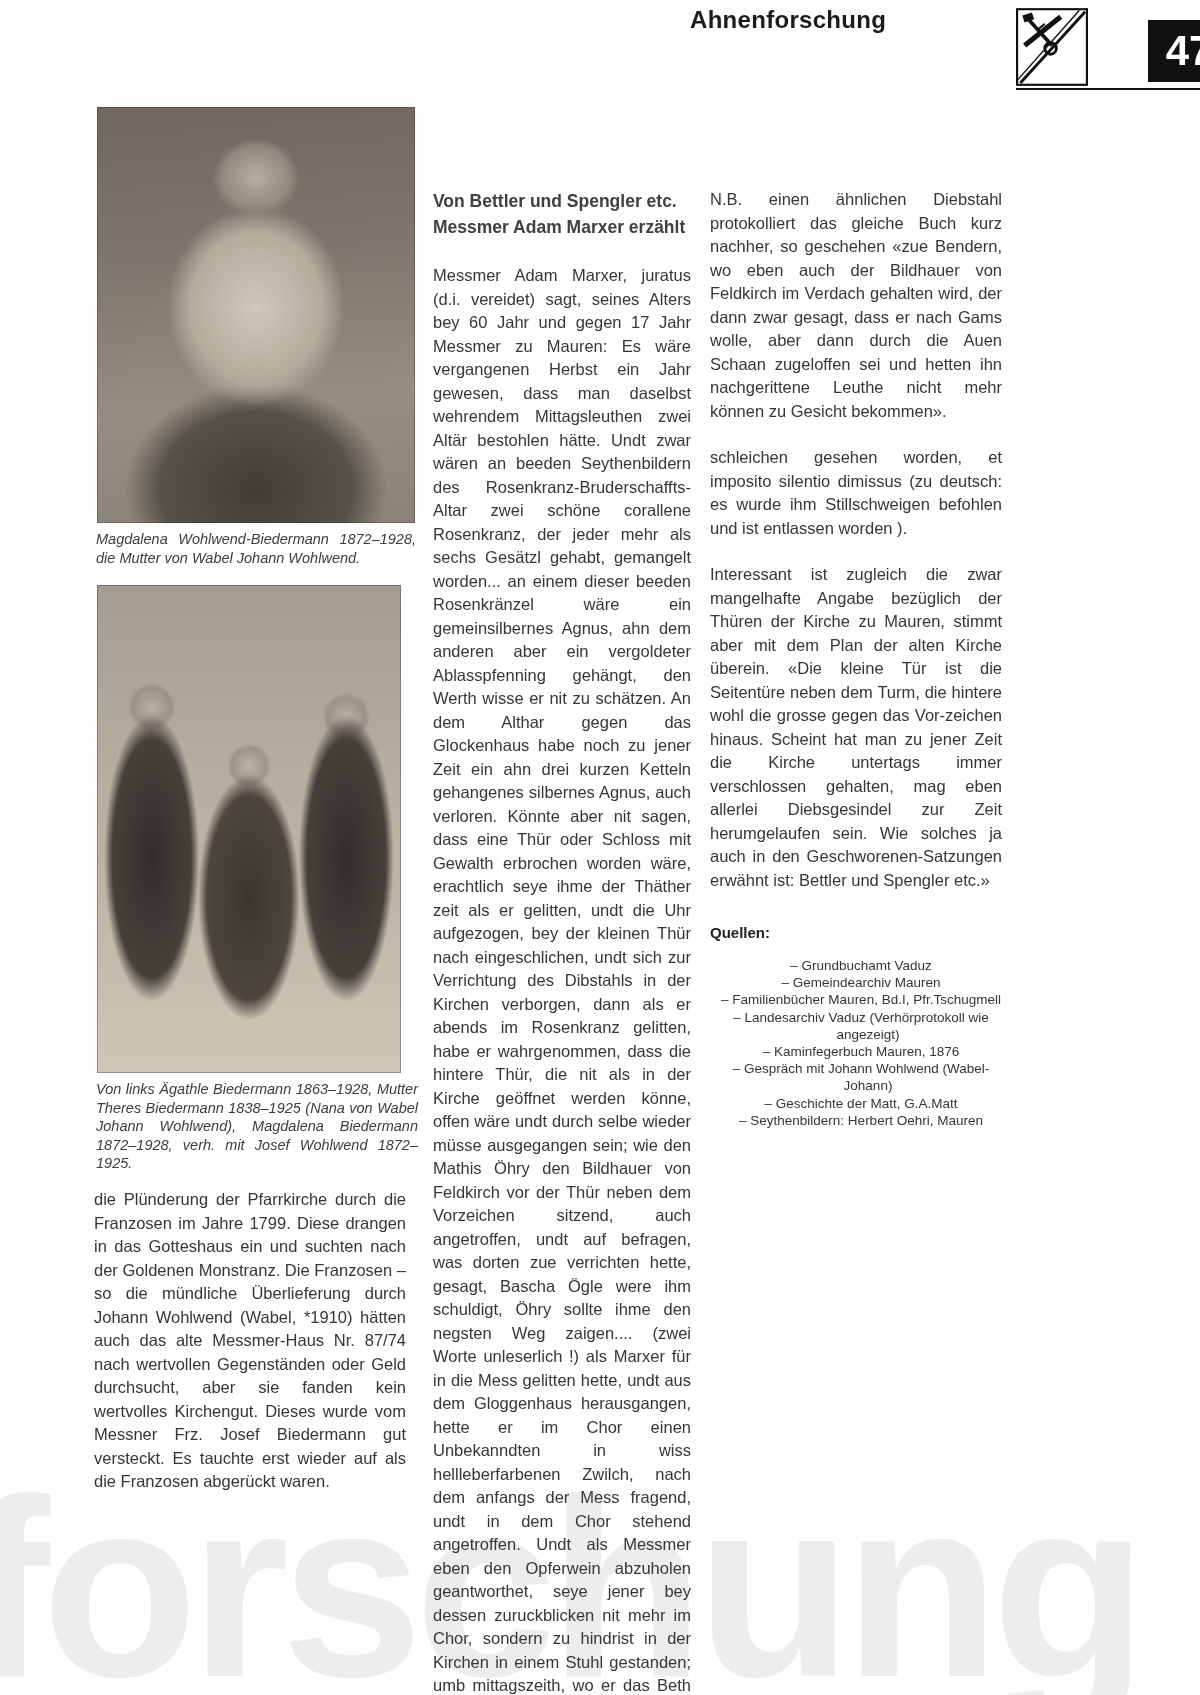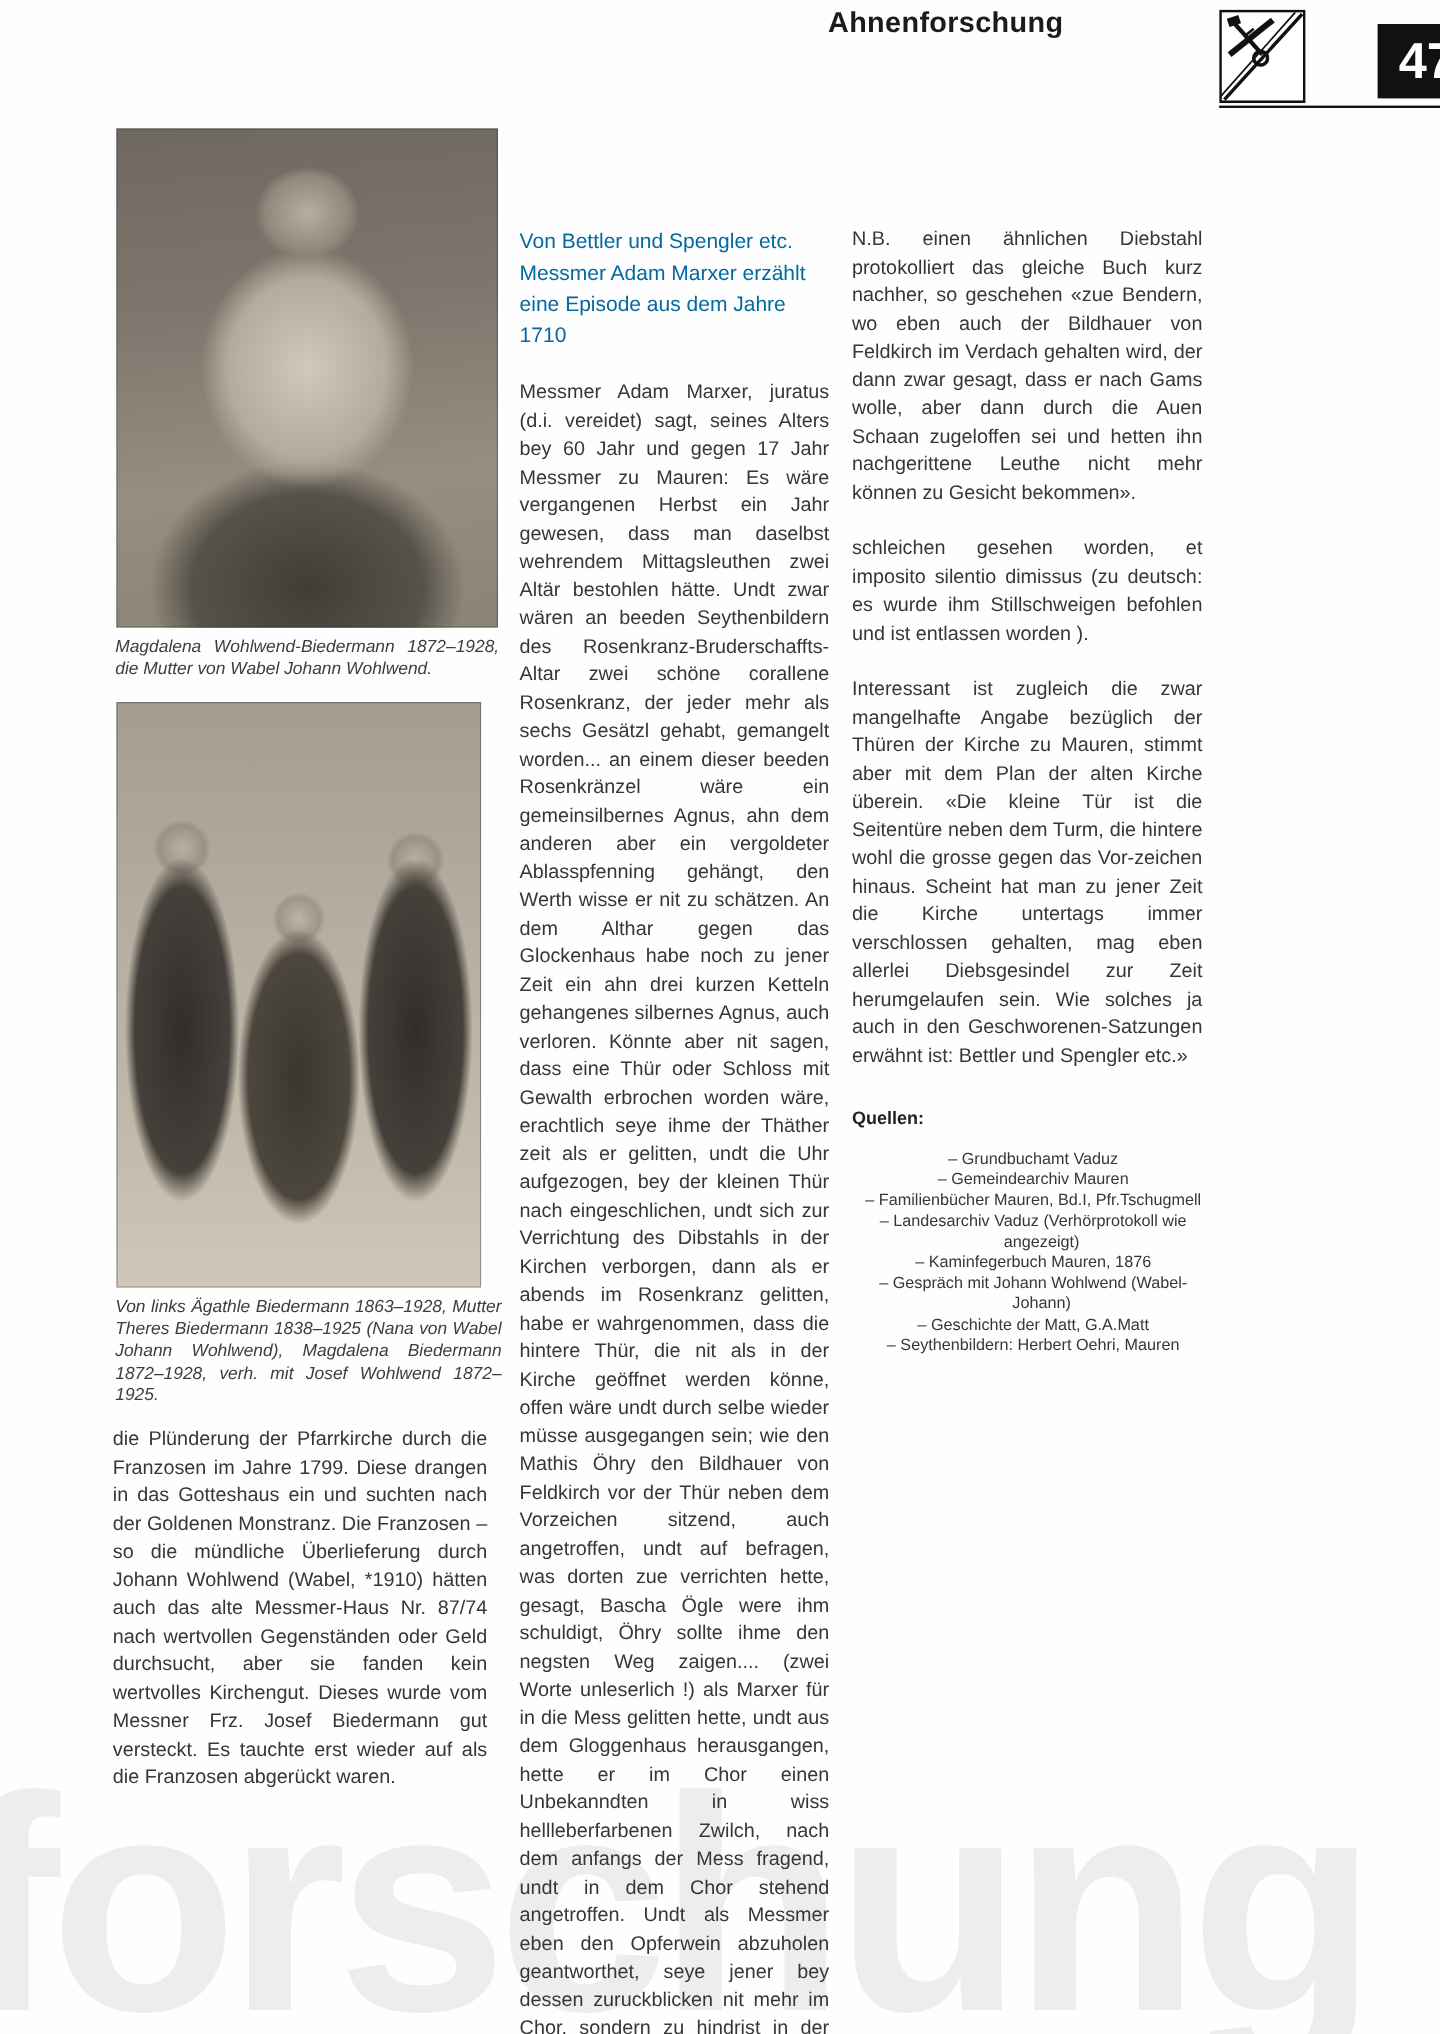--- a/index.html
+++ b/index.html
@@ -64,21 +64,21 @@
   }
   .caption-1{left:96px;top:530px;width:320px;}
   .caption-2{left:96px;top:1080px;width:322px;}
   
   .body-text{
     font-size:16.5px;line-height:23.5px;text-align:justify;color:#363636;
   }
   .left-body{position:absolute;left:94px;top:1188px;width:312px;z-index:1;}
   .article-col{position:absolute;left:433px;top:188px;width:258px;z-index:1;}
   .article-title div{
-    font-size:17.5px;font-weight:normal;line-height:26px;color:#0369a1;text-align:left;
+    font-size:17.5px;font-weight:bold;line-height:26px;color:#404040;text-align:left;
   }
   .article-source{margin-top:20px;}
   .article-source div{font-size:16.5px;line-height:23.5px;text-align:left;}
   .article-body{margin-top:24px;}
   .right-col{position:absolute;left:710px;top:188px;width:292px;z-index:1;}
   .right-col p{margin:0 0 23px 0;}
   
   .sources{position:absolute;left:710px;top:924px;width:302px;z-index:1;}
   .sources-heading{font-size:15px;font-weight:bold;color:#222;margin:0 0 16px 0;}
   .sources-list{list-style:none;margin:0;padding:0;text-align:center;}
@@ -121,21 +121,20 @@
 
   <div class="photo photo-2"></div>
   <div class="caption caption-2">Von links Ägathle Biedermann 1863–1928, Mutter Theres Biedermann 1838–1925 (Nana von Wabel Johann Wohlwend), Magdalena Biedermann 1872–1928, verh. mit Josef Wohlwend 1872–1925.</div>
 
   <div class="left-body body-text">die Plünderung der Pfarrkirche durch die Franzosen im Jahre 1799. Diese drangen in das Gotteshaus ein und suchten nach der Goldenen Monstranz. Die Franzosen – so die mündliche Überlieferung durch Johann Wohlwend (Wabel, *1910) hätten auch das alte Messmer-Haus Nr. 87/74 nach wertvollen Gegenständen oder Geld durchsucht, aber sie fanden kein wertvolles Kirchengut. Dieses wurde vom Messner Frz. Josef Biedermann gut versteckt. Es tauchte erst wieder auf als die Franzosen abgerückt waren.</div>
 
   <div class="article-col">
     <div class="article-title">
       <div>Von Bettler und Spengler etc.</div>
       <div>Messmer Adam Marxer erzählt</div>
-      <div>eine Episode aus dem Jahre 1710</div>
     </div>
     <div class="article-body body-text">Messmer Adam Marxer, juratus (d.i. vereidet) sagt, seines Alters bey 60 Jahr und gegen 17 Jahr Messmer zu Mauren: Es wäre vergangenen Herbst ein Jahr gewesen, dass man daselbst wehrendem Mittagsleuthen zwei Altär bestohlen hätte. Undt zwar wären an beeden Seythenbildern des Rosenkranz-Bruderschaffts-Altar zwei schöne corallene Rosenkranz, der jeder mehr als sechs Gesätzl gehabt, gemangelt worden... an einem dieser beeden Rosenkränzel wäre ein gemeinsilbernes Agnus, ahn dem anderen aber ein vergoldeter Ablasspfenning gehängt, den Werth wisse er nit zu schätzen. An dem Althar gegen das Glockenhaus habe noch zu jener Zeit ein ahn drei kurzen Ketteln gehangenes silbernes Agnus, auch verloren. Könnte aber nit sagen, dass eine Thür oder Schloss mit Gewalth erbrochen worden wäre, erachtlich seye ihme der Thäther zeit als er gelitten, undt die Uhr aufgezogen, bey der kleinen Thür nach eingeschlichen, undt sich zur Verrichtung des Dibstahls in der Kirchen verborgen, dann als er abends im Rosenkranz gelitten, habe er wahrgenommen, dass die hintere Thür, die nit als in der Kirche geöffnet werden könne, offen wäre undt durch selbe wieder müsse ausgegangen sein; wie den Mathis Öhry den Bildhauer von Feldkirch vor der Thür neben dem Vorzeichen sitzend, auch angetroffen, undt auf befragen, was dorten zue verrichten hette, gesagt, Bascha Ögle were ihm schuldigt, Öhry sollte ihme den negsten Weg zaigen.... (zwei Worte unleserlich !)  als Marxer für in die Mess gelitten hette, undt aus dem Gloggenhaus herausgangen, hette er im Chor einen Unbekanndten in wiss hellleberfarbenen Zwilch, nach dem anfangs der Mess fragend, undt in dem Chor stehend angetroffen. Undt als Messmer eben den Opferwein abzuholen geantworthet, seye jener bey dessen zuruckblicken nit mehr im Chor, sondern zu hindrist in der Kirchen in einem Stuhl gestanden; umb mittagszeith, wo er das Beth gelitten, wäre von Herrn Pfarrers Mägdl in der gleich Kerl umb die Kirch herumb zu</div>
   </div>
 
   <div class="right-col body-text">
     <p>N.B. einen ähnlichen Diebstahl protokolliert das gleiche Buch kurz nachher, so geschehen «zue Bendern, wo eben auch der Bildhauer von Feldkirch im Verdach gehalten wird, der dann zwar gesagt, dass er nach Gams wolle, aber dann durch die Auen Schaan zugeloffen sei und hetten ihn nachgerittene Leuthe nicht mehr können zu Gesicht bekommen».</p>
     <p>schleichen gesehen worden, et imposito silentio dimissus (zu deutsch: es wurde ihm Stillschweigen befohlen und ist entlassen worden ).</p>
     <p>Interessant ist zugleich die zwar mangelhafte Angabe bezüglich der Thüren der Kirche zu Mauren, stimmt aber mit dem Plan der alten Kirche überein. «Die kleine Tür ist die Seitentüre neben dem Turm, die hintere wohl die grosse gegen das Vor-zeichen hinaus. Scheint hat man zu jener Zeit die Kirche untertags immer verschlossen gehalten, mag eben allerlei Diebsgesindel zur Zeit herumgelaufen sein. Wie solches ja auch in den Geschworenen-Satzungen erwähnt ist: Bettler und Spengler etc.»</p>
   </div>
 

